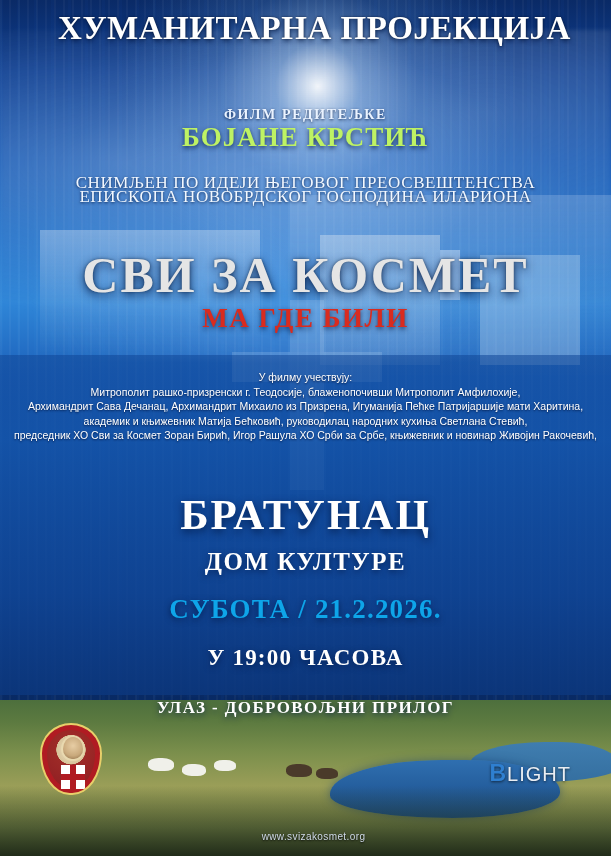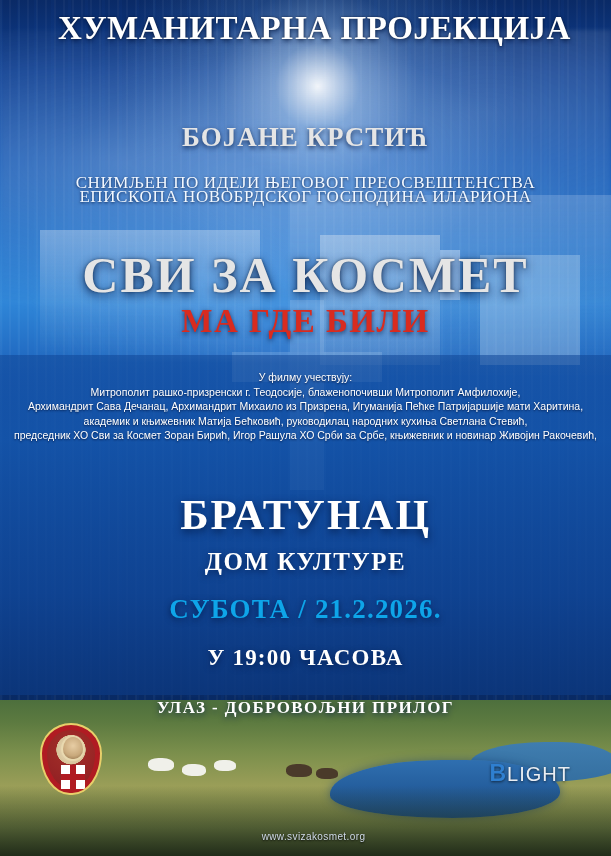--- a/index.html
+++ b/index.html
@@ -165,21 +165,21 @@
     letter-spacing: 1.6px;
     color: #eaf3ff;
     text-shadow: 0 1px 3px rgba(0,20,60,0.8);
   }
   .t-director {
     top: 122px;
     font-family: "Liberation Serif", serif;
     font-weight: bold;
     font-size: 27px;
     letter-spacing: 1px;
-    color: #e5e5e5;
+    color: #bef264;
     text-shadow: 0 2px 5px rgba(0,20,60,0.8);
   }
 
   .t-idea {
     top: 176px;
     font-family: "Liberation Serif", serif;
     font-weight: normal;
     font-size: 17px;
     line-height: 14px;
     letter-spacing: 0.6px;
@@ -193,21 +193,21 @@
     font-weight: bold;
     font-size: 50px;
     letter-spacing: 2px;
     color: #e5e5e5;
     text-shadow: 0 3px 10px rgba(0,25,70,0.85), 0 0 3px rgba(0,0,0,0.45);
   }
   .t-subtitle {
     top: 303px;
     font-family: "Liberation Serif", serif;
     font-weight: bold;
-    font-size: 33px;
+    font-size: 27px;
     letter-spacing: 1.5px;
     color: #d92b1f;
     text-shadow: 0 2px 5px rgba(0,20,60,0.7);
   }
 
   .credits {
     top: 370px;
     font-family: "Liberation Sans", sans-serif;
     font-size: 10.5px;
     line-height: 14.5px;
@@ -348,20 +348,21 @@
   <div class="horse" style="left:148px; top:758px; width:26px; height:13px;"></div>
   <div class="horse" style="left:182px; top:764px; width:24px; height:12px;"></div>
   <div class="horse" style="left:214px; top:760px; width:22px; height:11px;"></div>
   <div class="horse dark" style="left:286px; top:764px; width:26px; height:13px;"></div>
   <div class="horse dark" style="left:316px; top:768px; width:22px; height:11px;"></div>
 
   <div class="bg-bottomfade"></div>
 
   <div class="txt t-head">ХУМАНИТАРНА ПРОЈЕКЦИЈА</div>
 
+  <div class="txt t-film-of">ФИЛМ РЕДИТЕЉКЕ</div>
   <div class="txt t-director">БОЈАНЕ КРСТИЋ</div>
 
   <div class="txt t-idea">
     <div>СНИМЉЕН ПО ИДЕЈИ ЊЕГОВОГ ПРЕОСВЕШТЕНСТВА</div>
     <div>ЕПИСКОПА НОВОБРДСКОГ ГОСПОДИНА ИЛАРИОНА</div>
   </div>
 
   <div class="txt t-title">СВИ ЗА КОСМЕТ</div>
   <div class="txt t-subtitle">МА ГДЕ БИЛИ</div>
 

